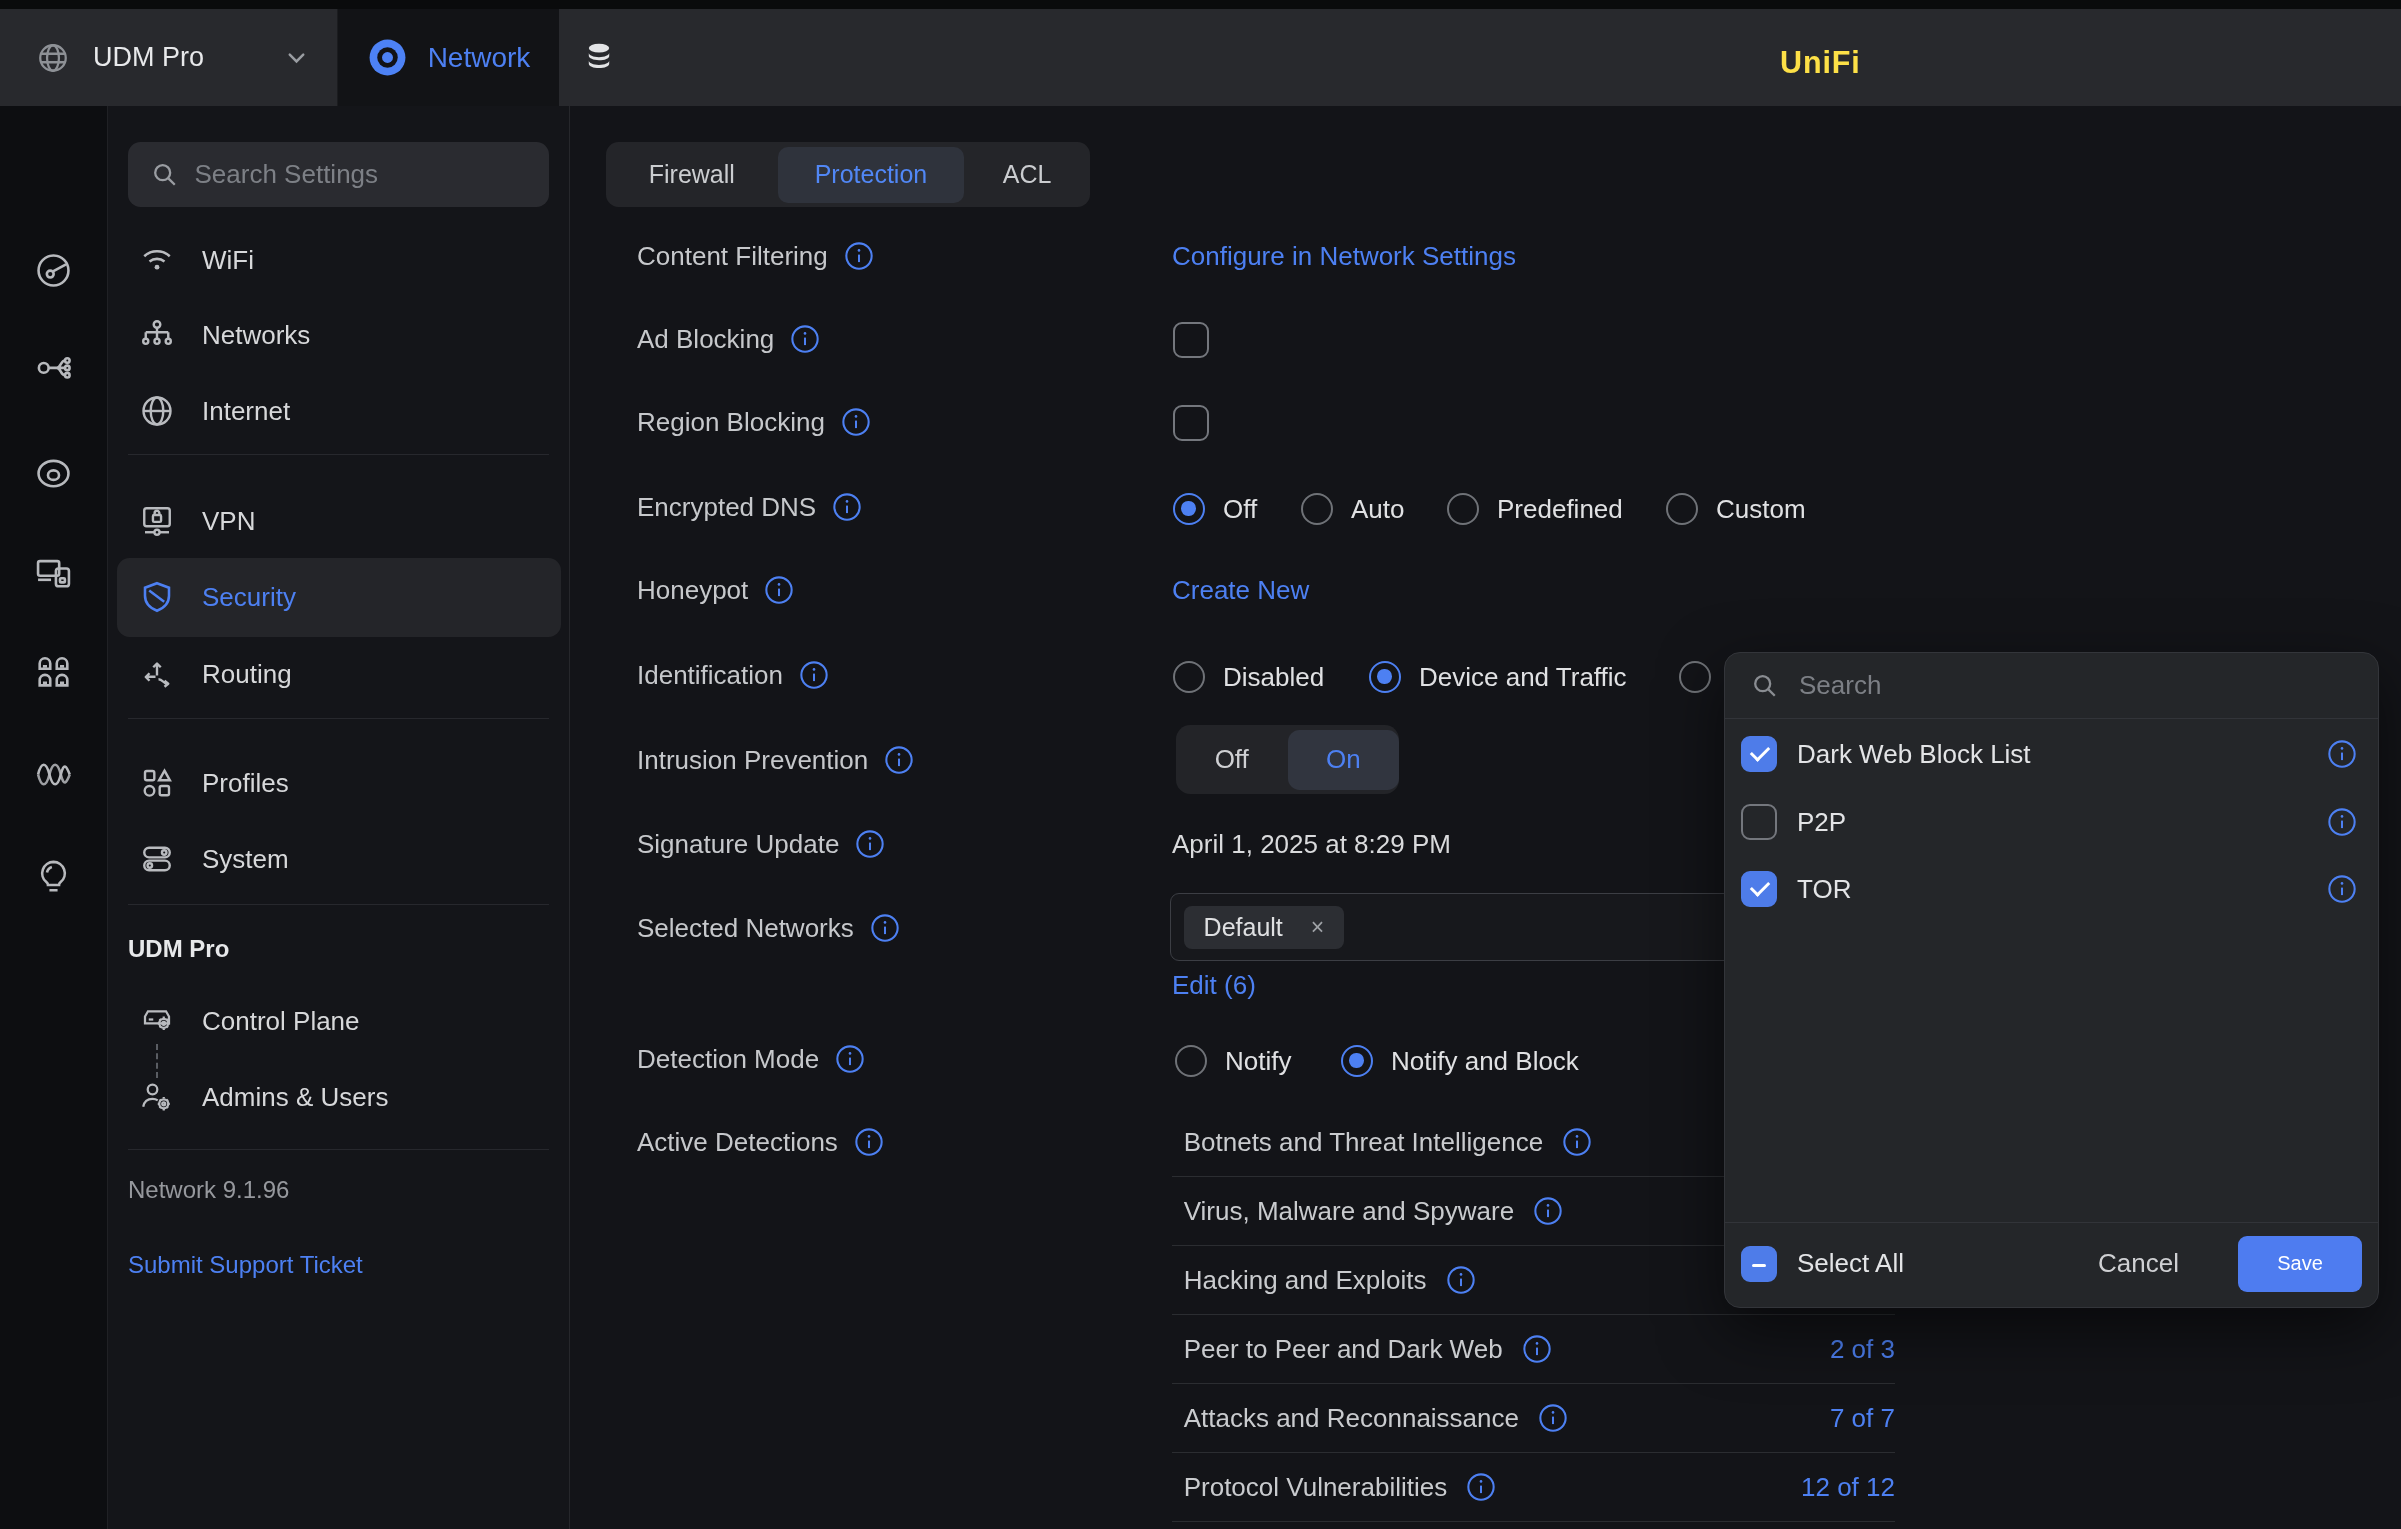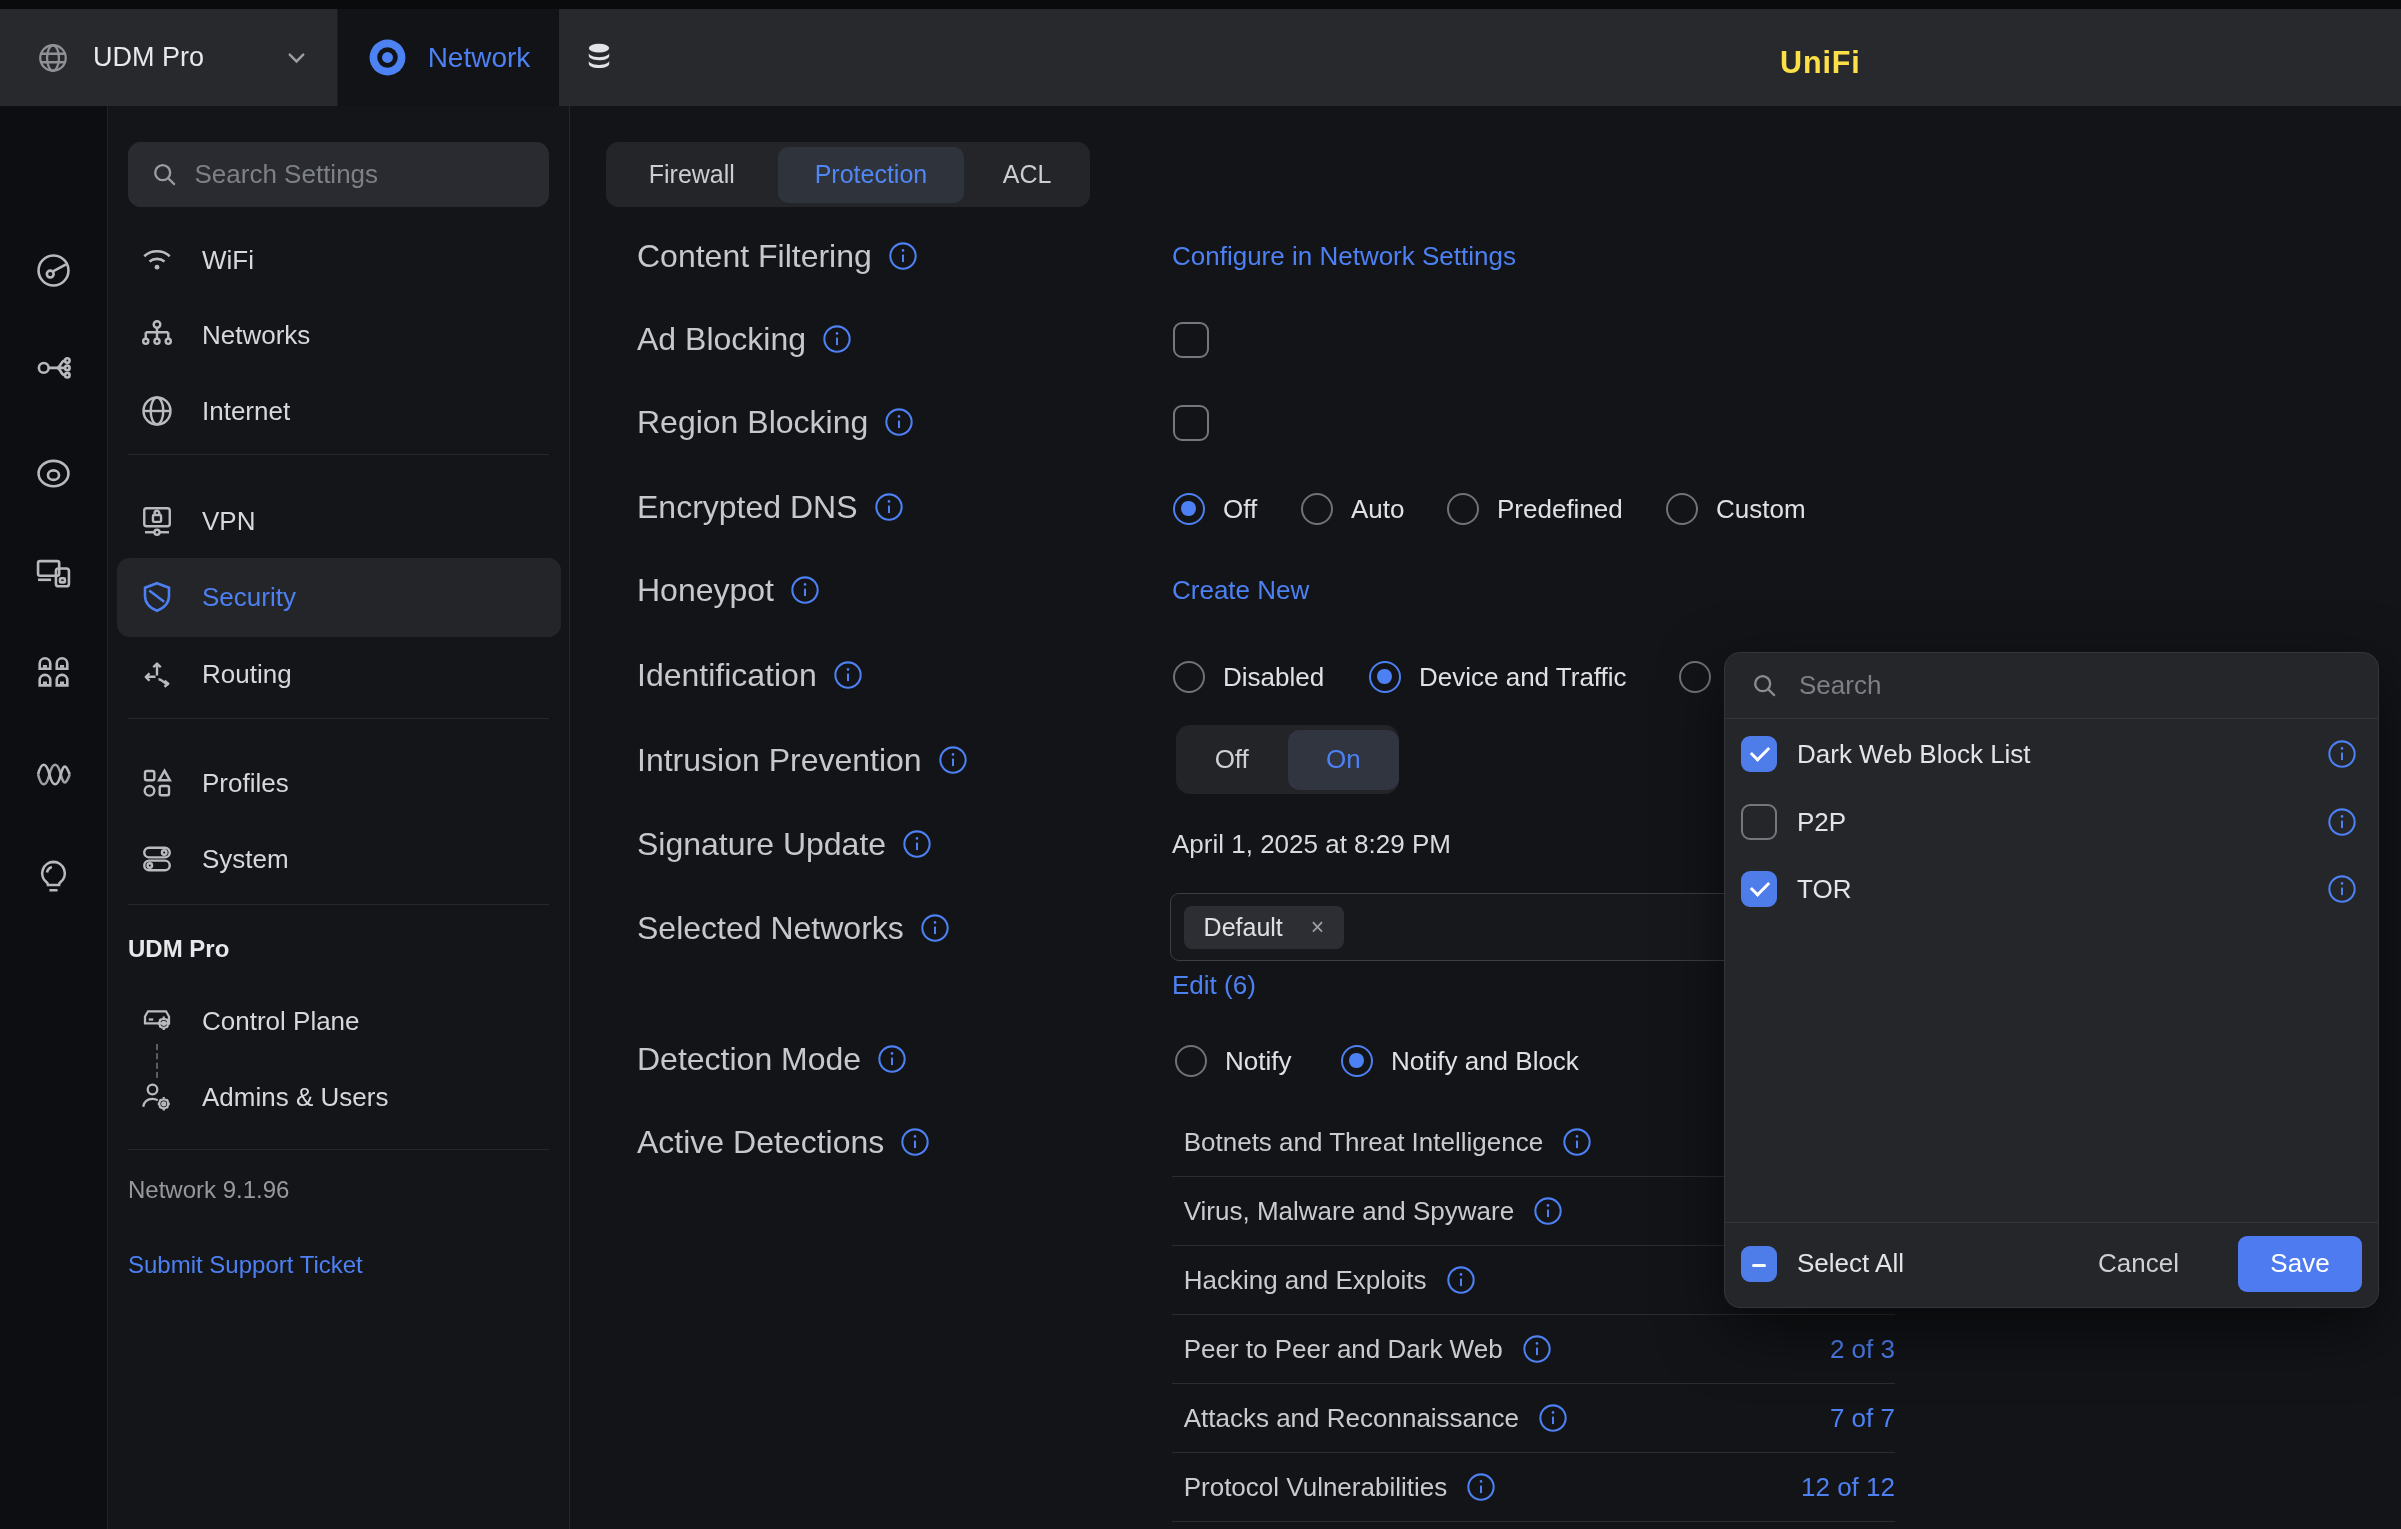--- a/index.html
+++ b/index.html
@@ -42,21 +42,21 @@
   .sec-header{position:absolute;left:20px;font-size:24px;font-weight:bold;color:#e7e8ea;}
   .version{position:absolute;left:20px;font-size:24px;color:#96989d;}
   .support{position:absolute;left:20px;font-size:24px;color:var(--accent);cursor:pointer;}
   .dash-conn{position:absolute;left:48px;width:0;height:34px;border-left:2.7px dashed #5a5d63;}
 
   
   .tabs{position:absolute;left:606px;top:142px;width:484px;height:65px;background:#242529;border-radius:12.6px;display:flex;align-items:center;}
   .tabseg{height:100%;display:flex;align-items:center;justify-content:center;font-size:25px;color:#cbcdd0;cursor:pointer;}
   .tabseg.active{color:#5187f5;background:#2f333c;border-radius:10px;height:56px;margin-top:0;}
   .row-label{position:absolute;left:637px;height:36px;display:flex;align-items:center;gap:16px;}
-  .row-label .txt{font-size:32px;color:#c6c8cb;white-space:nowrap;}
+  .row-label .txt{font-size:26px;color:#c6c8cb;white-space:nowrap;}
   .info-ic{width:30px;height:30px;flex:0 0 auto;cursor:pointer;}
   .link{position:absolute;font-size:26px;color:var(--accent);cursor:pointer;white-space:nowrap;}
   .cb{width:36px;height:36px;border:2.7px solid #74777d;border-radius:9px;background:transparent;cursor:pointer;position:relative;flex:0 0 auto;}
   .cb.checked{background:var(--cb-blue);border-color:var(--cb-blue);}
   .cb.checked::after{content:"";position:absolute;left:8px;top:8px;width:15.2px;height:8px;border-left:3.1px solid #fff;border-bottom:3.1px solid #fff;transform:rotate(-45deg);}
   .cb.indet{background:var(--cb-blue);border-color:var(--cb-blue);}
   .cb.indet::after{content:"";position:absolute;left:9px;top:16px;width:14.3px;height:3.6px;background:#fff;border-radius:1.8px;}
   .radio-pair{position:absolute;height:36px;display:flex;align-items:center;gap:18px;cursor:pointer;}
   .radio{width:32px;height:32px;border-radius:50%;border:2.7px solid #6f7277;flex:0 0 auto;position:relative;}
   .radio.sel{border-color:var(--accent);}
@@ -81,21 +81,21 @@
   .popup .psearch{height:66px;display:flex;align-items:center;gap:20px;padding:0 25px;border-bottom:0.9px solid #323439;color:#8a8d92;}
   .popup .psearch input{flex:1;background:transparent;border:none;outline:none;font-family:"Liberation Sans",sans-serif;font-size:26px;color:#cfd0d3;}
   .popup .psearch input::placeholder{color:#7c7f85;}
   .pitem{position:absolute;left:16px;right:16px;height:54px;display:flex;align-items:center;gap:20px;cursor:pointer;}
   .pitem .plabel{font-size:26px;color:#e3e4e6;white-space:nowrap;}
   .pitem .info-ic{margin-left:auto;margin-right:5.4px;}
   .pfoot-div{position:absolute;left:0;right:0;top:569px;height:0.9px;background:#323439;}
   .pfoot{position:absolute;left:16px;right:16px;top:581px;height:59px;display:flex;align-items:center;gap:20px;}
   .pfoot .plabel{font-size:26px;color:#e3e4e6;}
   .btn-cancel{margin-left:auto;font-size:26px;color:#cfd0d3;cursor:pointer;margin-right:39px;}
-  .btn-save{width:124px;height:56px;background:var(--save-blue);border-radius:9px;display:flex;align-items:center;justify-content:center;font-size:26px;color:#ffffff;cursor:pointer;}
+  .btn-save{width:124px;height:56px;background:var(--save-blue);border-radius:9px;display:flex;align-items:center;justify-content:center;font-size:20px;color:#ffffff;cursor:pointer;}
   svg{display:block;}
 </style>
 </head>
 <body>
 
 <div class="page">
 
   <div class="topstrip"></div>
   <div class="topbar">
     <div class="site-switcher">

